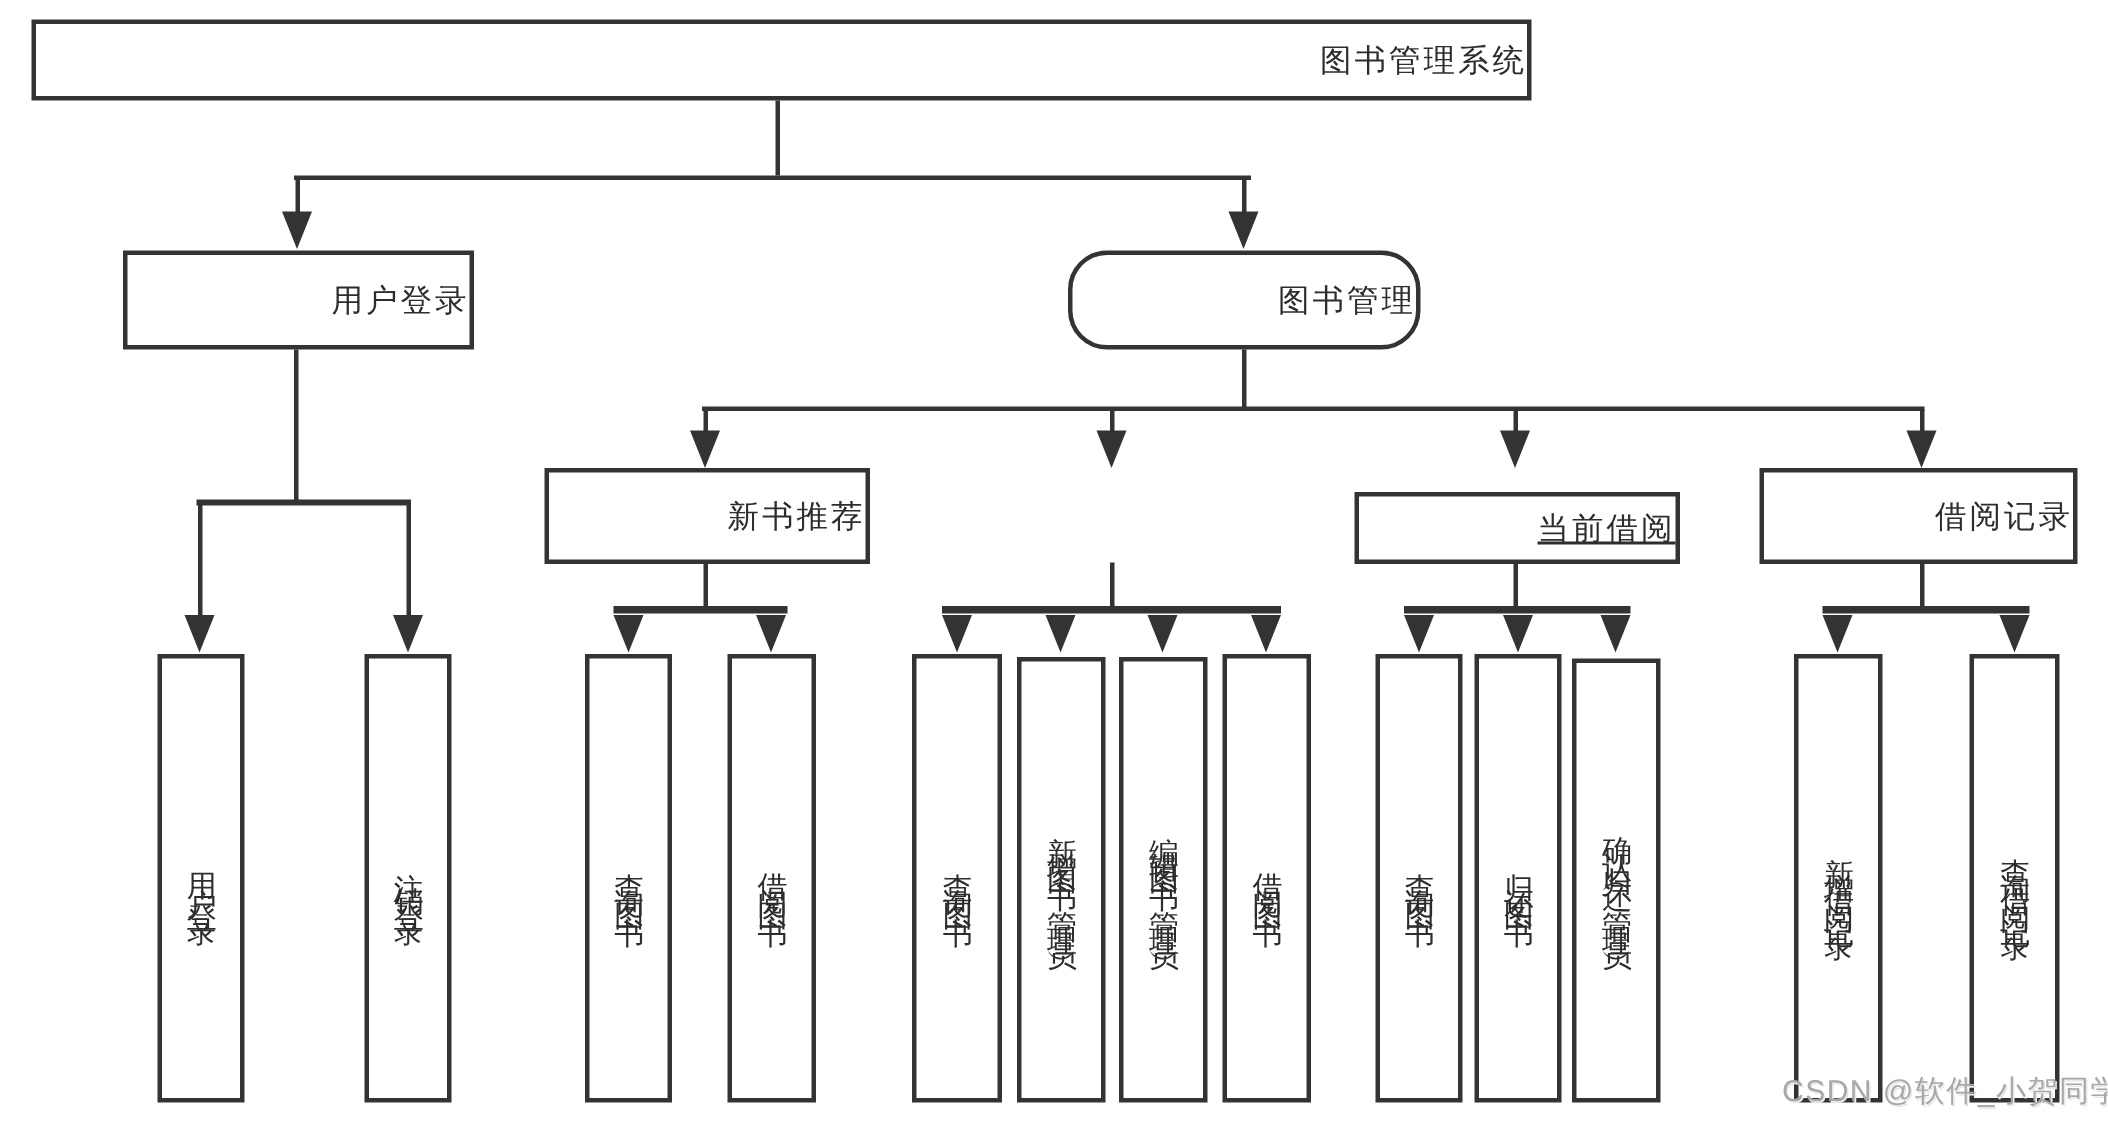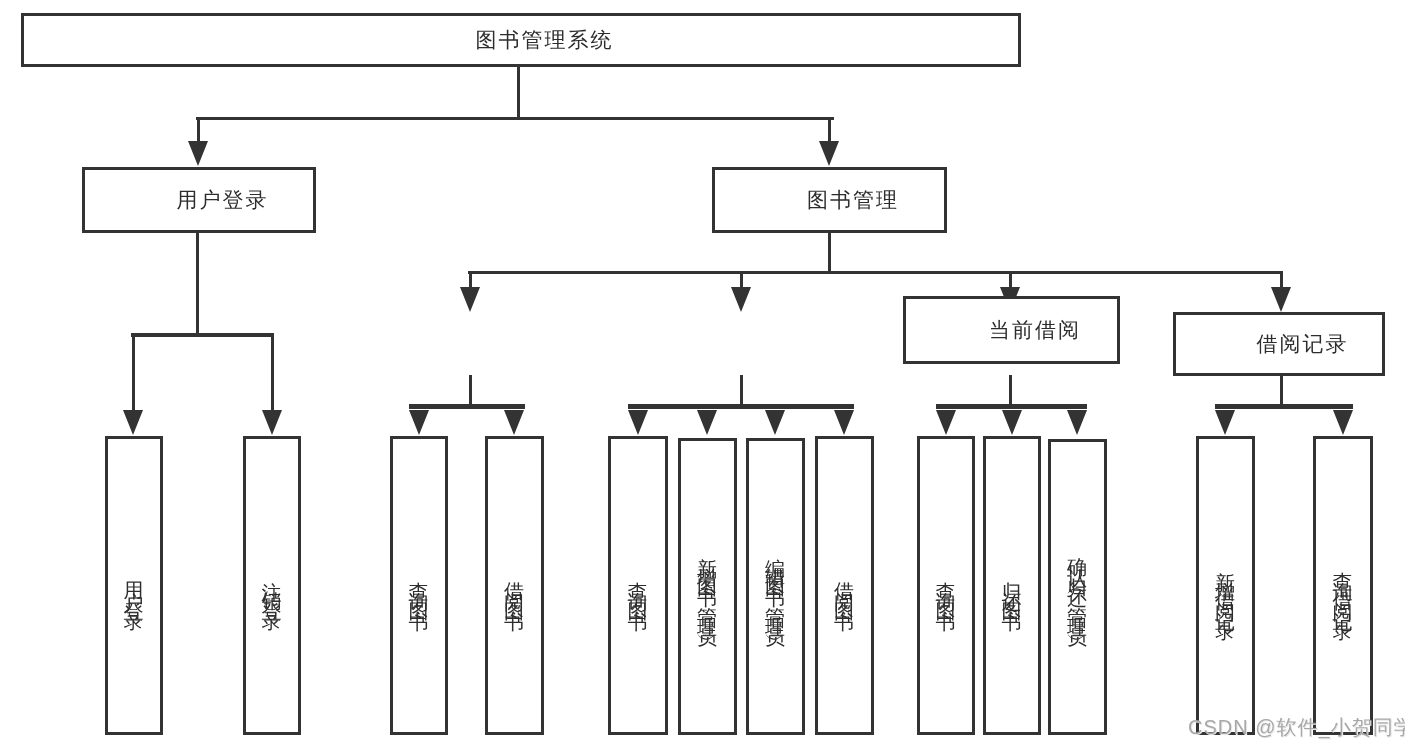--- a/index.html
+++ b/index.html
@@ -11,21 +11,21 @@
     font-family:"Liberation Sans", sans-serif;
     color:#2d2d2d;
   }
   .hnode {
     position:absolute;
     box-sizing:border-box;
     border:3px solid #333333;
     background:#ffffff;
     display:flex;
     align-items:center;
-    justify-content:center;
+    justify-content:flex-end;
     font-size:21px;
     letter-spacing:2px;
     color:#2d2d2d;
     padding-left:47px;
   }
   .vnode {
     position:absolute;
     box-sizing:border-box;
     border:3px solid #333333;
     background:#ffffff;
@@ -71,21 +71,21 @@
   <div class="line" style="left:517px; top:67px; width:3px; height:50px;"></div>
   <div class="line" style="left:196px; top:117px; width:638px; height:3px;"></div>
   <div class="line" style="left:197px; top:119px; width:3px; height:24px;"></div>
   <div class="line" style="left:828px; top:119px; width:3px; height:24px;"></div>
   <div class="arrowhead" style="left:188px; top:141px;"></div>
   <div class="arrowhead" style="left:819px; top:141px;"></div>
 
   <div class="hnode" style="left:82px; top:167px; width:234px; height:66px;">
     <span>用户登录</span>
   </div>
-  <div class="hnode" style="left:712px; top:167px; width:235px; height:66px;">
+  <div class="hnode" style="left:712px; top:167px; width:235px; height:66px;border-radius:26px;">
     <span>图书管理</span>
   </div>
 
   <div class="line" style="left:196px; top:233px; width:3px; height:102px;"></div>
   <div class="line" style="left:131px; top:333px; width:143px; height:4px;"></div>
   <div class="line" style="left:132px; top:335px; width:3px; height:76px;"></div>
   <div class="line" style="left:271px; top:335px; width:3px; height:76px;"></div>
   <div class="arrowhead" style="left:123px; top:410px;"></div>
   <div class="arrowhead" style="left:262px; top:410px;"></div>
 
@@ -93,21 +93,24 @@
   <div class="line" style="left:468px; top:271px; width:815px; height:3px;"></div>
   <div class="line" style="left:469px; top:273px; width:3px; height:17px;"></div>
   <div class="line" style="left:740px; top:273px; width:3px; height:17px;"></div>
   <div class="line" style="left:1009px; top:273px; width:3px; height:17px;"></div>
   <div class="line" style="left:1280px; top:273px; width:3px; height:17px;"></div>
   <div class="arrowhead" style="left:460px; top:287px;"></div>
   <div class="arrowhead" style="left:731px; top:287px;"></div>
   <div class="arrowhead" style="left:1000px; top:287px;"></div>
   <div class="arrowhead" style="left:1271px; top:287px;"></div>
 
-  <div class="hnode" style="left:903px; top:296px; width:217px; height:68px;">
+  <div class="hnode" style="left:363px; top:312px; width:217px; height:64px;">
+    <span>新书推荐</span>
+  </div>
+  <div class="hnode" style="left:903px; top:328px; width:217px; height:48px;text-decoration:underline;">
     <span>当前借阅</span>
   </div>
   <div class="hnode" style="left:1173px; top:312px; width:212px; height:64px;">
     <span>借阅记录</span>
   </div>
 
   <div class="line" style="left:469px; top:375px; width:3px; height:31px;"></div>
   <div class="line" style="left:409px; top:404px; width:116px; height:5px;"></div>
   <div class="arrowhead" style="left:409px; top:410px;"></div>
   <div class="arrowhead" style="left:504px; top:410px;"></div>

